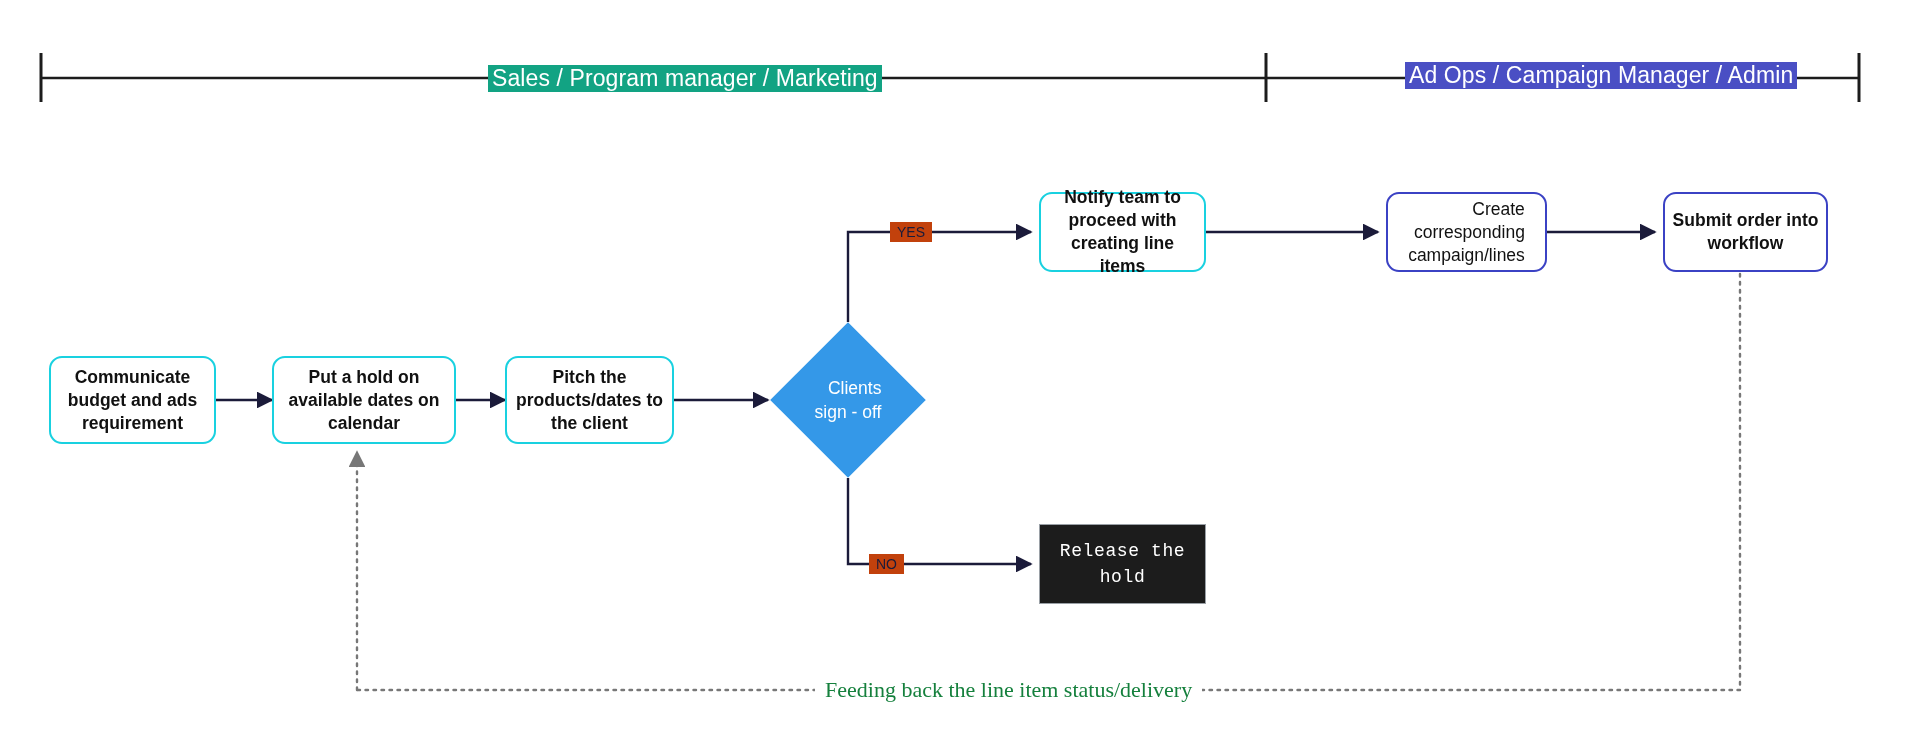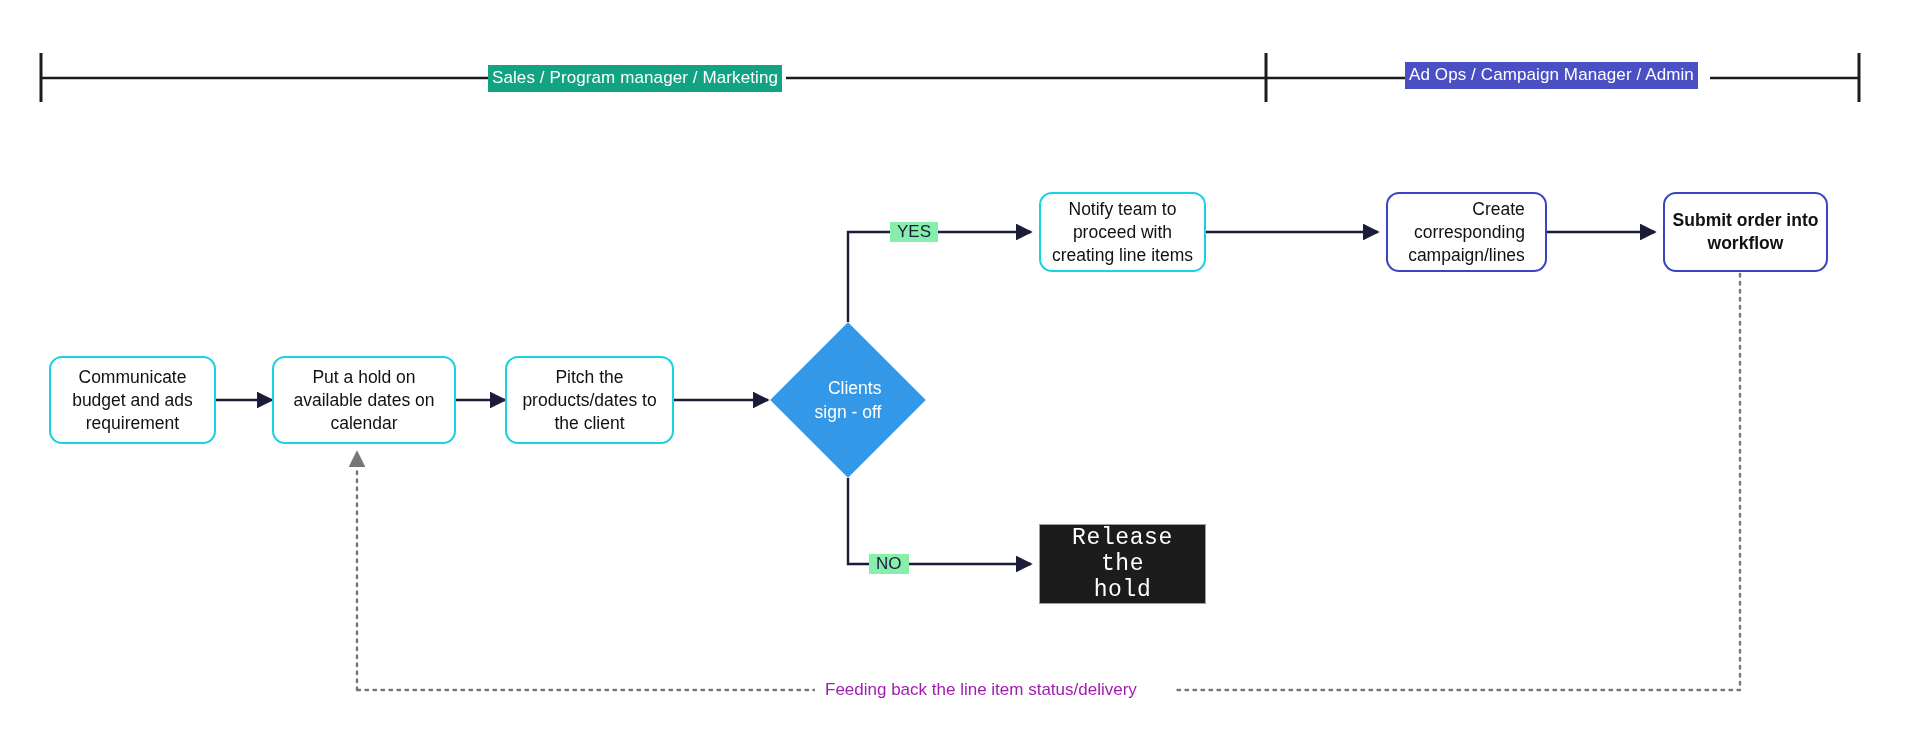--- a/index.html
+++ b/index.html
@@ -25,21 +25,21 @@
     left: 0;
     top: 0;
     width: 1920px;
     height: 756px;
   }
 
   
   .lane-label {
     position: absolute;
     color: #ffffff;
-    font-size: 17px;
+    font-size: 23px;
     line-height: 22px;
     padding: 2px 4px 3px 4px;
     white-space: nowrap;
     letter-spacing: 0.1px;
   }
   .lane-label.green  { background: #12A383; }
   .lane-label.purple { background: #4A4FC4; }
 
   
   .node {
@@ -58,29 +58,29 @@
   }
 
   .node.rounded {
     border-radius: 13px;
     border-width: 2.6px;
     border-style: solid;
     font-size: 17.5px;
     line-height: 23px;
     color: #111111;
   }
-  .node.cyan   { border-color: #19D1E0; }
+  .node.cyan   { border-color: #19D1E0; font-weight: bold; }
   .node.indigo { border-color: #3B42C4; }
 
   .node.terminal {
     background: #1C1C1C;
     border: 1px solid #9aa0a6;
     color: #ffffff;
     font-family: "Liberation Mono", "DejaVu Sans Mono", monospace;
-    font-size: 23px;
+    font-size: 18px;
     line-height: 26px;
     letter-spacing: 0.6px;
   }
 
   
   .decision {
     position: absolute;
   }
   .decision .shape {
     position: absolute;
@@ -102,34 +102,35 @@
     color: #ffffff;
     font-size: 17.5px;
     line-height: 24px;
     white-space: pre-line;
   }
 
   
   .edge-label {
     position: absolute;
     color: #1B1B3A;
-    font-size: 17px;
+    font-size: 14px;
     line-height: 20px;
-    background: #86efac;
+    background: #c2410c;
     padding: 0 7px;
     white-space: nowrap;
   }
   .feedback-label {
     position: absolute;
-    color: #a21caf;
-    font-size: 17px;
+    color: #15803d;
+    font-size: 22px;
     line-height: 20px;
     background: #ffffff;
     padding: 0 10px;
     white-space: nowrap;
+    font-family: Liberation Serif, serif;
   }
 </style>
 </head>
 <body>
 
 <div id="canvas">
 
   <svg id="wires" viewBox="0 0 1920 756" xmlns="http://www.w3.org/2000/svg">
     <defs>
       <marker id="arrowNavy" viewBox="0 0 10 10" refX="9" refY="5" markerWidth="7" markerHeight="7" orient="auto-start-reverse">

